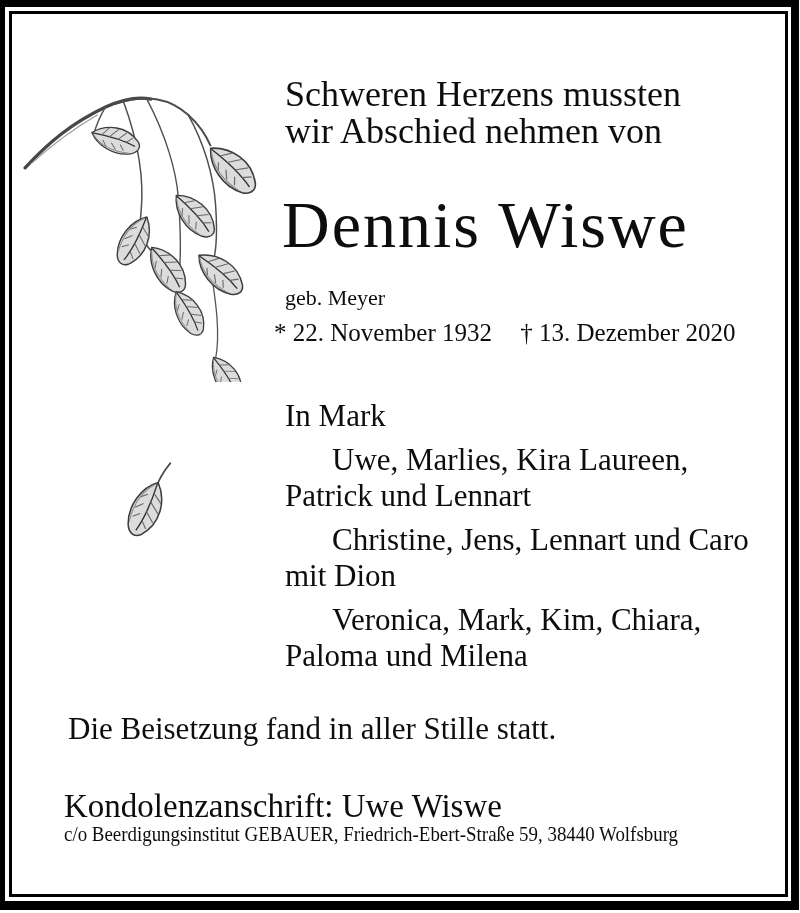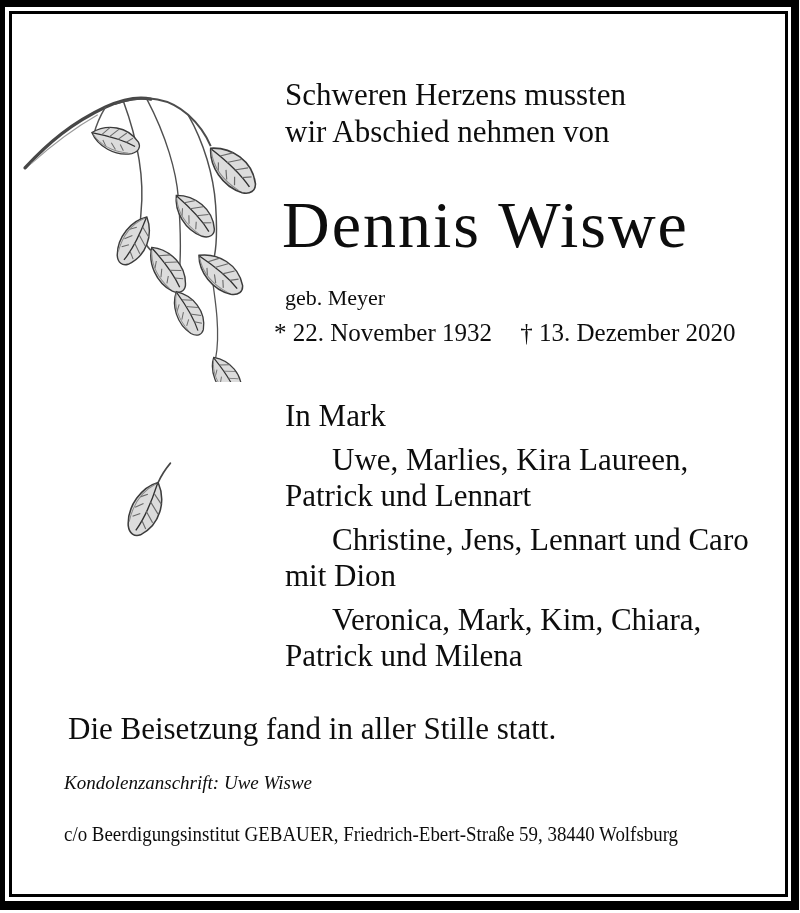--- a/index.html
+++ b/index.html
@@ -13,29 +13,29 @@
     position:absolute; top:0; left:0; right:1px; bottom:3px;
     border-style:solid; border-color:#000;
     border-width:7px 8px 9px 5px;
   }
   .frame-inner {
     position:absolute; top:11px; left:9px; right:12px; bottom:16px;
     border:3px solid #000;
   }
   .abs { position:absolute; white-space:nowrap; }
 
-  .intro       { left:285px; top:76px;  font-size:31px; line-height:37px; }
+  .intro       { left:285px; top:76px;  font-size:36px; line-height:37px; }
   .name        { left:282px; top:190px; font-size:66px; line-height:70px; letter-spacing:2px; }
   .maiden      { left:285px; top:285px; font-size:22px; line-height:26px; }
   .dates       { left:274px; top:318px; font-size:25px; line-height:30px; }
   .dates .death-part { margin-left:22px; }
   .farewell    { left:285px; top:398px; font-size:31px; line-height:36px; }
   .farewell .group-start { margin-top:8px;margin-left:47px; }
   .burial      { left:68px;  top:711px; font-size:31px; line-height:36px; }
-  .condolence1 { left:64px;  top:768px; font-size:19px; line-height:30px;font-style:italic; }
+  .condolence1 { left:64px;  top:791px; font-size:33px; line-height:30px; }
   .condolence2 {
     left:64px; top:821px; font-size:21px; line-height:26px;
     transform:scaleX(0.90); transform-origin:left center;
   }
 
   .branch-art { position:absolute; left:20px; top:48px;  width:238px; height:334px; }
   .leaf-art   { position:absolute; left:104px; top:458px; width:94px;  height:92px; }
   svg { display:block; }
 </style>
 </head>
@@ -101,21 +101,21 @@
     <span class="death-part">† 13. Dezember 2020</span>
   </div>
 
   <div class="abs farewell">
     <div>In Mark</div>
     <div class="group-start">Uwe, Marlies, Kira Laureen,</div>
     <div>Patrick und Lennart</div>
     <div class="group-start">Christine, Jens, Lennart und Caro</div>
     <div>mit Dion</div>
     <div class="group-start">Veronica, Mark, Kim, Chiara,</div>
-    <div>Patrick und Milena</div>
+    <div>Paloma und Milena</div>
   </div>
 
   <div class="abs burial">Die Beisetzung fand in aller Stille statt.</div>
 
   <div class="abs condolence1">Kondolenzanschrift: Uwe Wiswe</div>
   <div class="abs condolence2">c/o Beerdigungsinstitut GEBAUER, Friedrich-Ebert-Straße 59, 38440 Wolfsburg</div>
 
 </div>
 
 </body></html>

